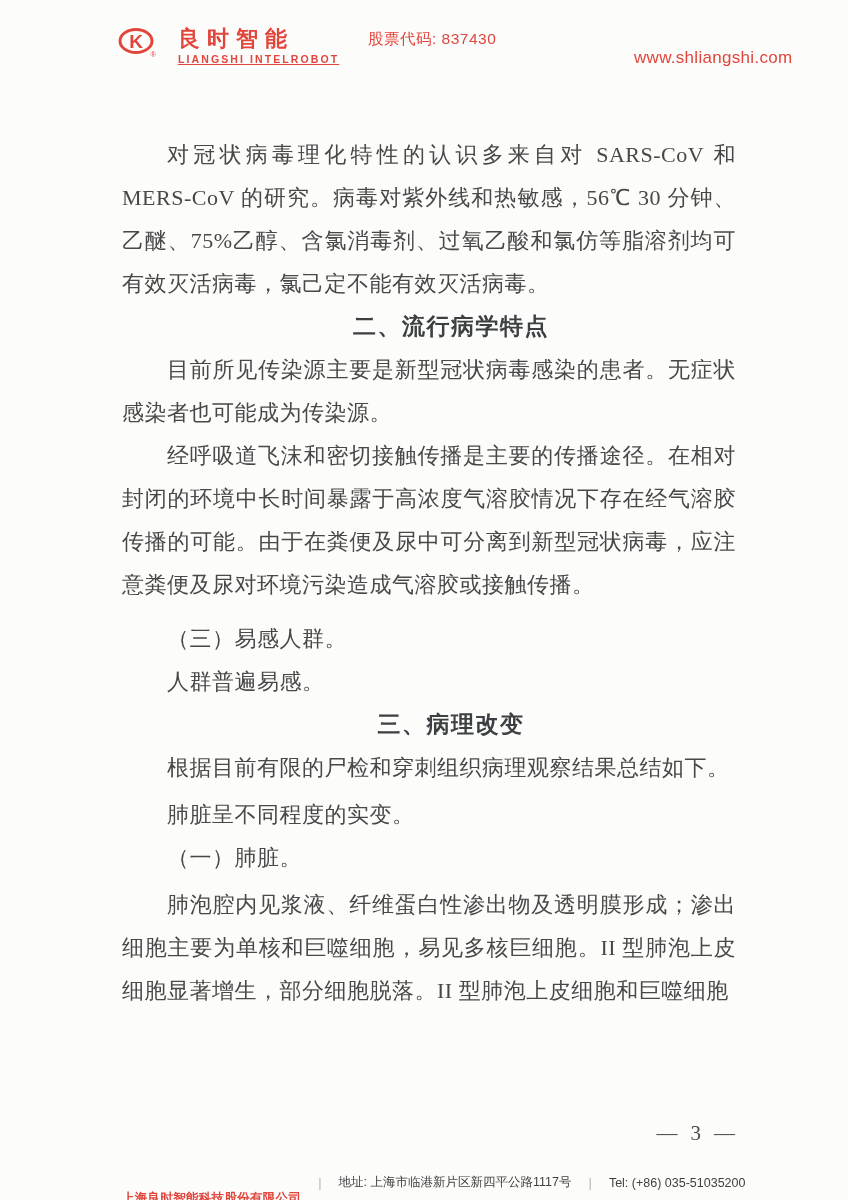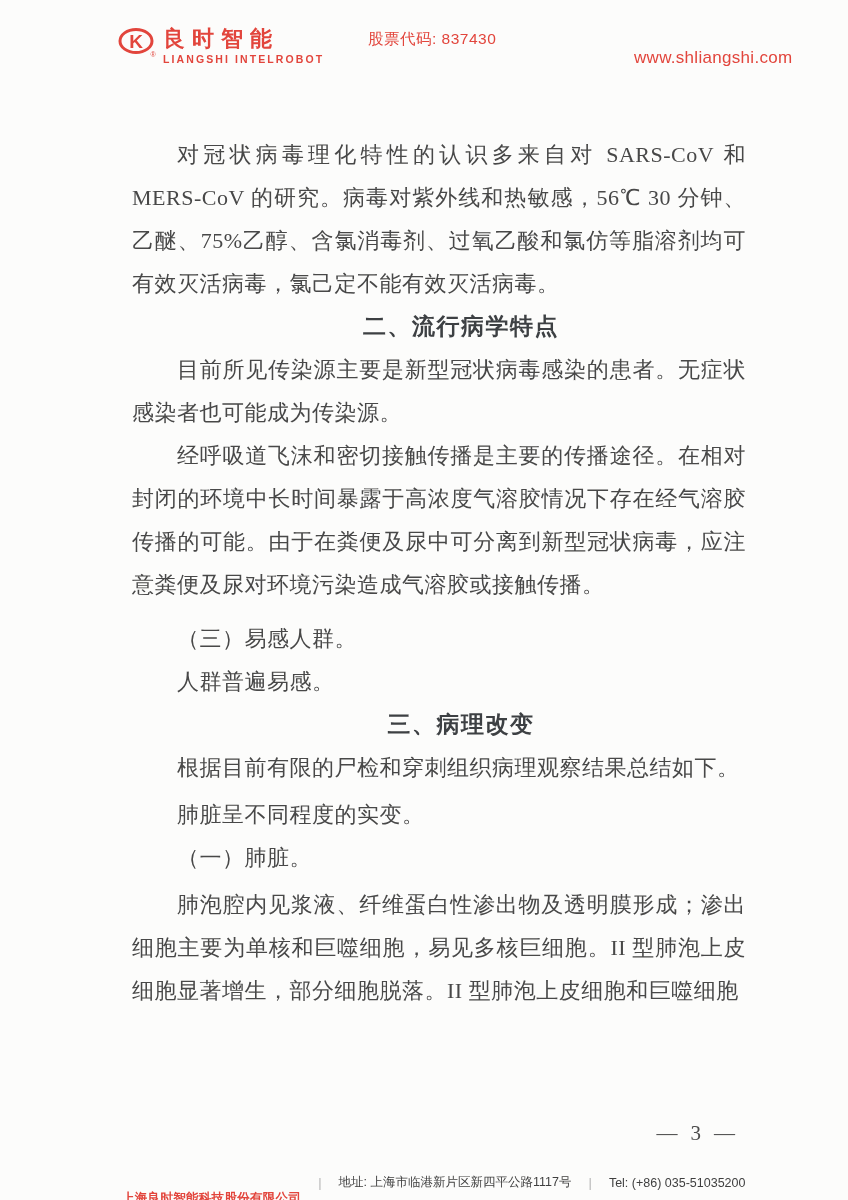--- a/index.html
+++ b/index.html
@@ -7,41 +7,41 @@
   .page{
     position:relative;width:848px;height:1200px;overflow:hidden;
     background:#fcfcfb;
     font-family:"Liberation Sans",sans-serif;
   }
 
   
   .header{position:absolute;left:0;top:0;width:100%;height:100px;}
   .logo{position:absolute;left:118px;top:27px;display:flex;align-items:flex-start;}
   .logo svg{display:block;}
-  .logo-text{margin-left:3px;}
+  .logo-text{margin-left:18px;}
   .brand-cn{
     font-size:22px;font-weight:bold;color:var(--brand-red);
     letter-spacing:7px;line-height:24px;white-space:nowrap;
   }
   .brand-en{
     font-size:10.5px;font-weight:bold;color:var(--brand-red);
-    letter-spacing:2.1px;line-height:12px;margin-top:2px;white-space:nowrap;
+    letter-spacing:2.1px;line-height:12px;margin-top:2px;white-space:nowrap;text-decoration:underline;
   }
   .stock{
     position:absolute;left:368px;top:29px;
     font-size:15.5px;color:var(--brand-red);letter-spacing:0.5px;white-space:nowrap;
   }
   .website{
     position:absolute;left:634px;top:48px;
     font-size:17px;color:var(--brand-red);letter-spacing:0.3px;white-space:nowrap;
   }
 
   
   .doc{
-    position:absolute;left:132px;top:133px;width:614px;
+    position:absolute;left:122px;top:133px;width:614px;
   }
   .para{
     margin:0;text-indent:45px;
     font-family:"Liberation Serif",serif;
     font-size:22px;line-height:43px;letter-spacing:0.5px;
     color:#484848;
     text-align:justify;text-justify:inter-ideograph;
   }
   .heading{
     margin:0;text-indent:44px;

